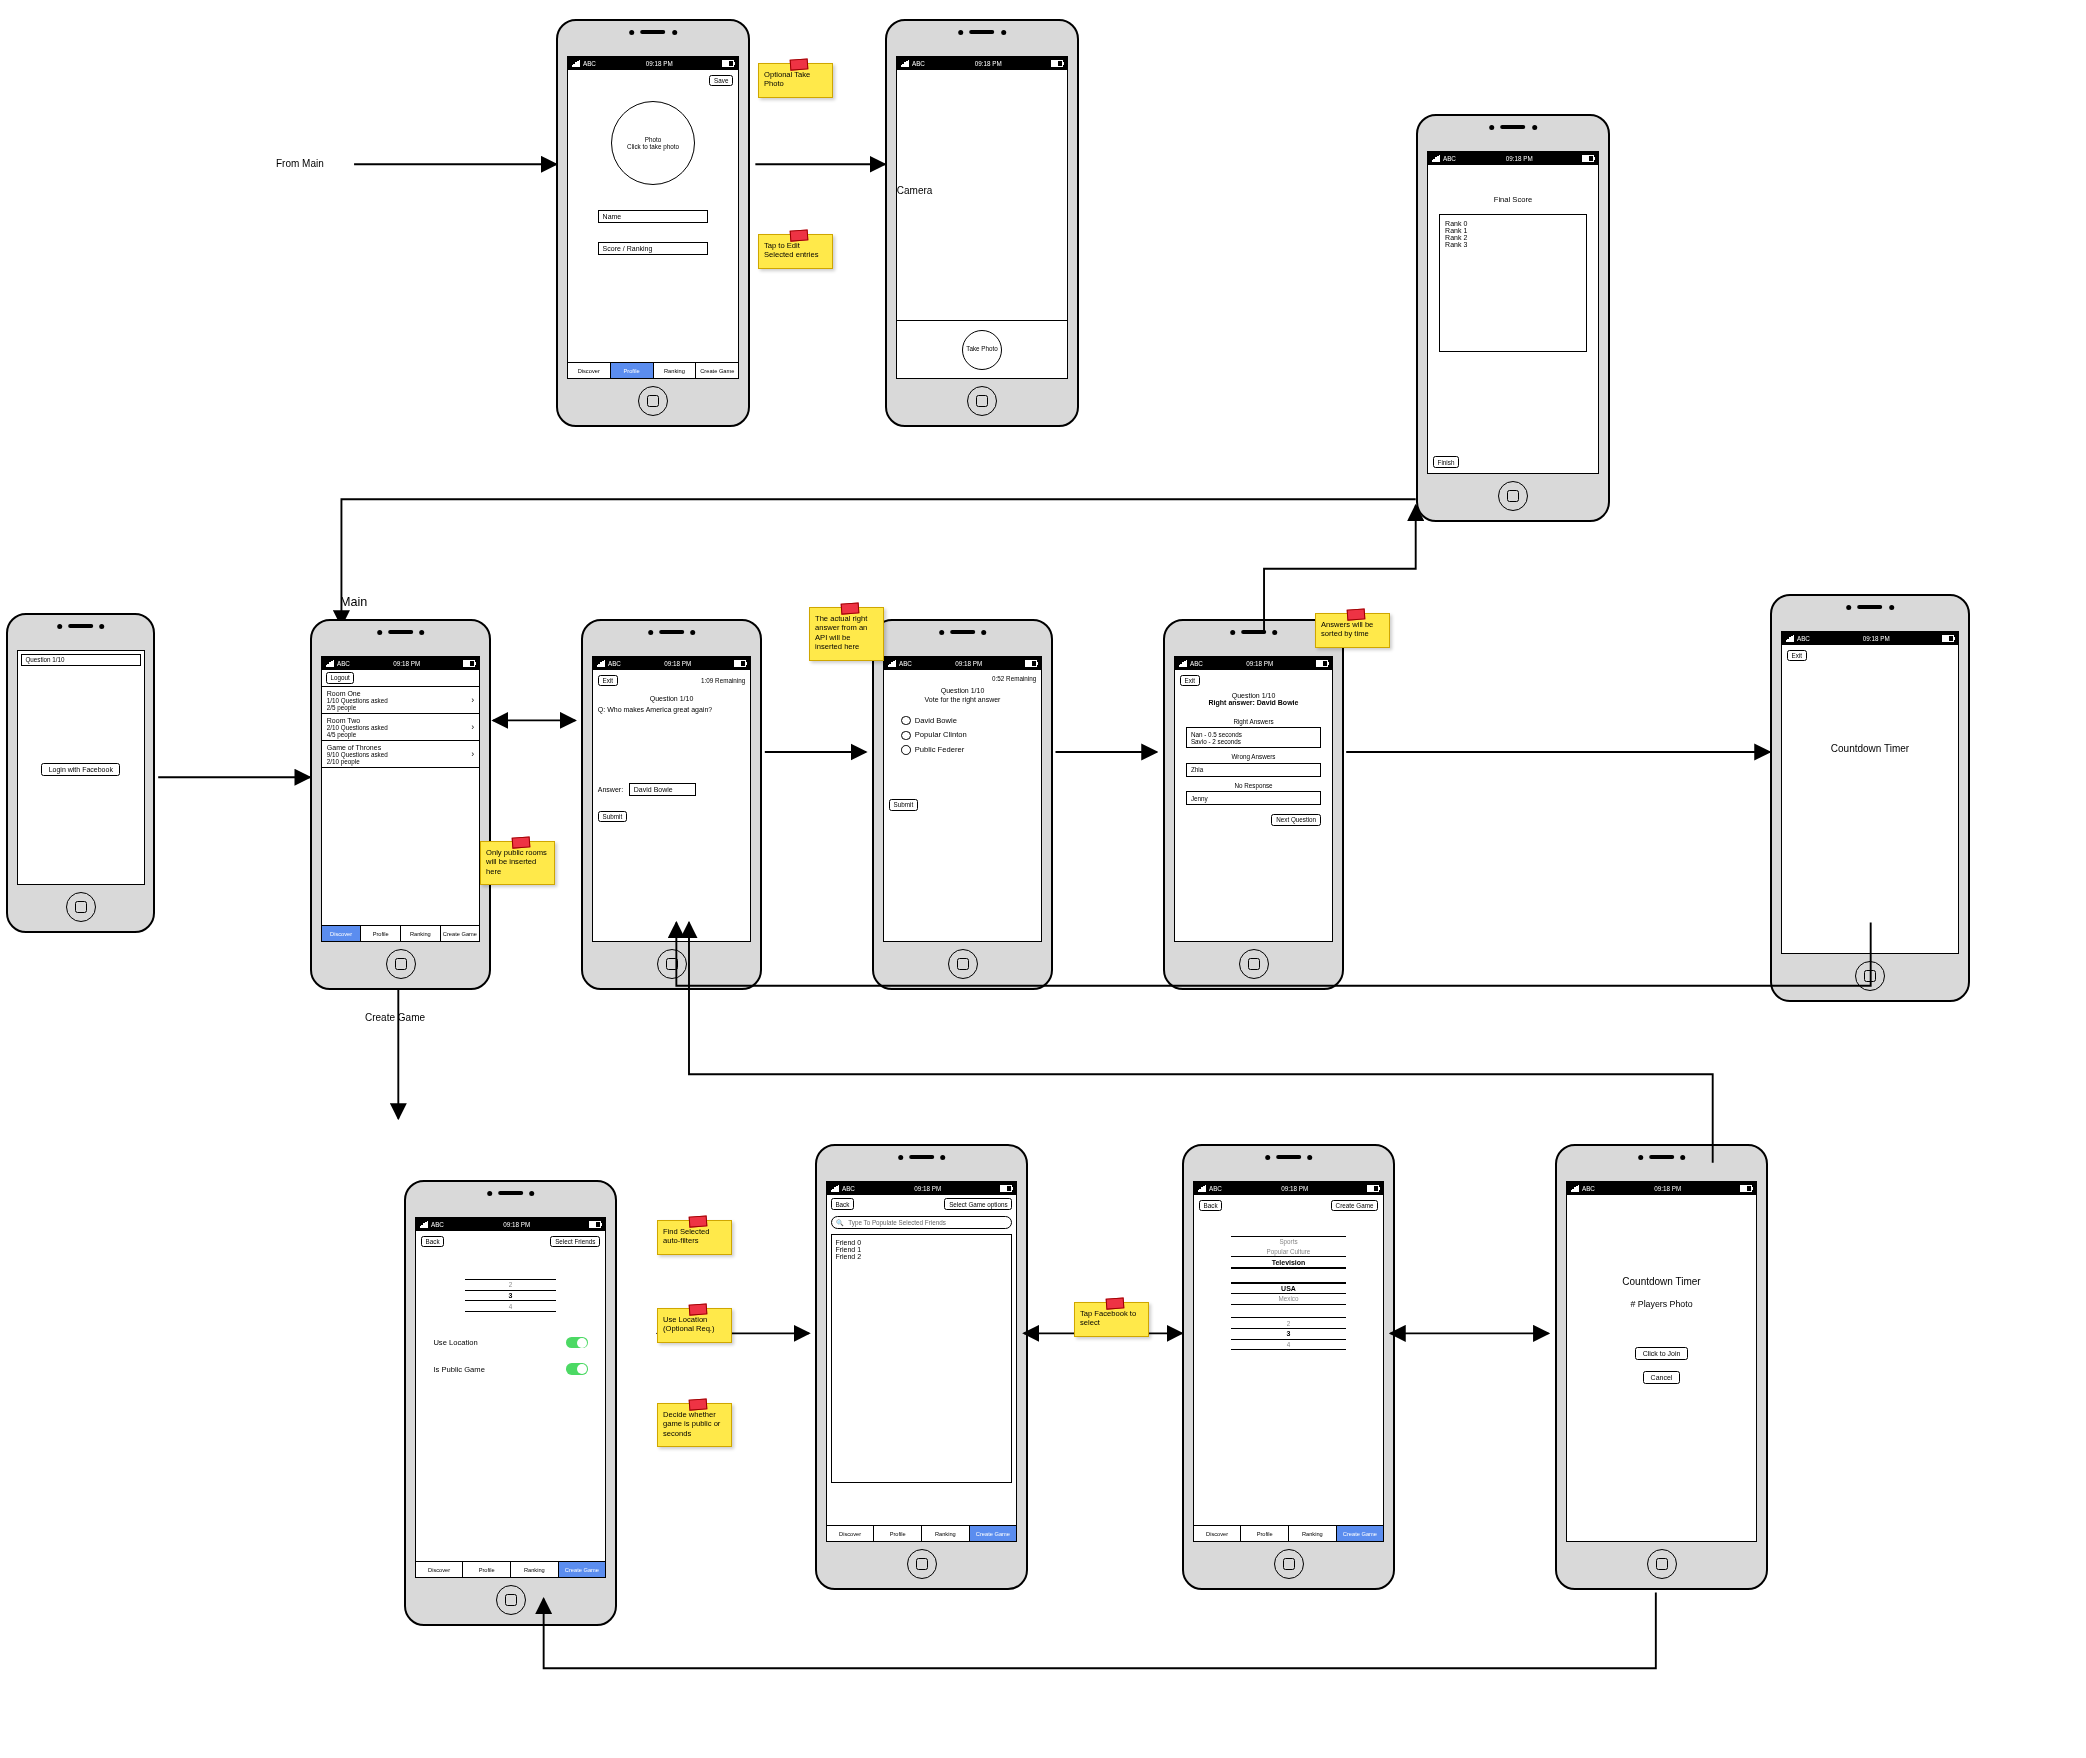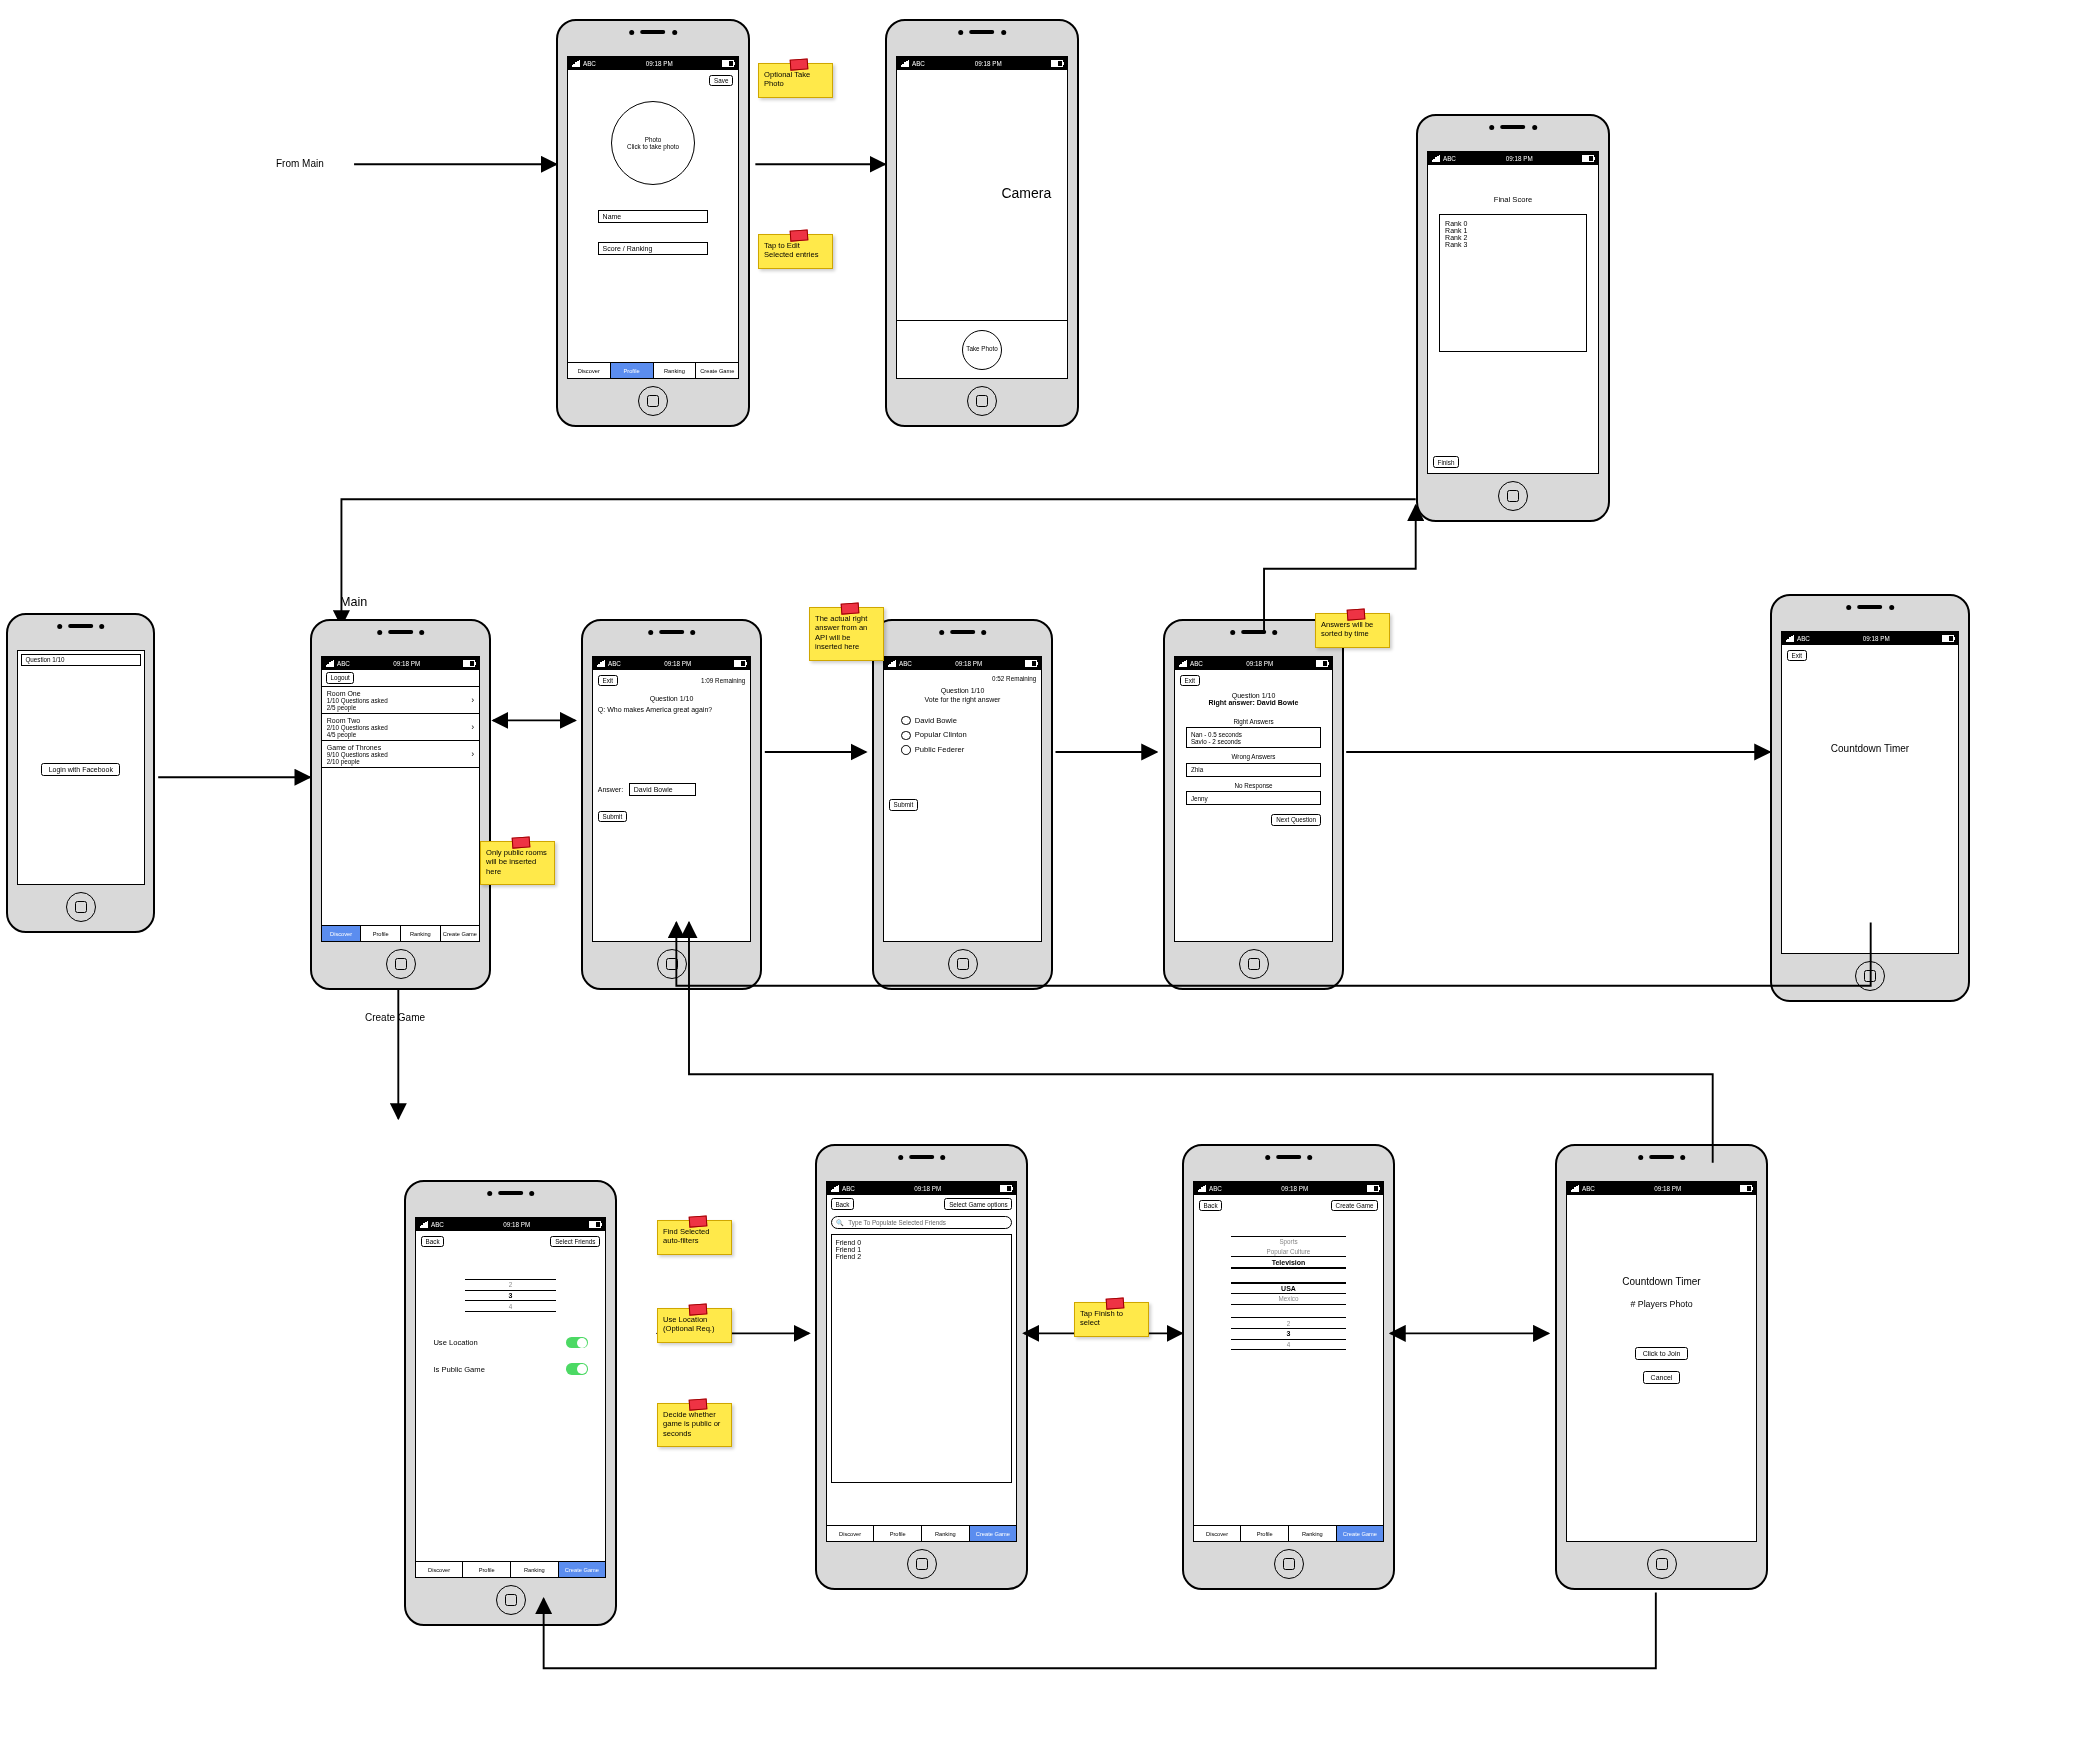--- a/index.html
+++ b/index.html
@@ -104,21 +104,21 @@
 <div class="label small" style="left:360px;top:1011px">Create Game</div>
 
 <div class="note" style="left:758px;top:63px">Optional Take Photo</div>
 <div class="note" style="left:758px;top:234px">Tap to Edit Selected entries</div>
 <div class="note" style="left:480px;top:841px">Only public rooms will be inserted here</div>
 <div class="note" style="left:809px;top:607px">The actual right answer from an API will be inserted here</div>
 <div class="note" style="left:1315px;top:613px">Answers will be sorted by time</div>
 <div class="note" style="left:657px;top:1220px">Find Selected auto-filters</div>
 <div class="note" style="left:657px;top:1308px">Use Location (Optional Req.)</div>
 <div class="note" style="left:657px;top:1403px">Decide whether game is public or seconds</div>
-<div class="note" style="left:1074px;top:1302px">Tap Finish to select</div>
+<div class="note" style="left:1074px;top:1302px">Tap Facebook to select</div>
 
 <div class="phone" style="left:6.3px;top:613px;width:145px;height:316px">
   <div class="notch">
         <span class="cam"></span>
         <span class="speaker"></span>
         <span class="cam"></span>
       </div>
   <div class="screen">
     <div class="field" style="margin:2.5px;position:relative;top:0;font-size:6.3px">Question 1/10</div>
     <div style="position:absolute;top:48%;left:0;right:0;text-align:center">
@@ -188,21 +188,21 @@
               <i></i>
               <i></i>
             </span>
             <span>ABC</span>
           </span>
       <span>09:18 PM</span>
       <span class="right">
             <span class="batt"></span>
           </span>
     </div>
-    <div style="position:absolute;top:40%;left:0;right:16px;text-align:right;font-size:14px">Camera</div>
+    <div style="position:absolute;top:40%;left:0;right:7px;text-align:left;font-size:10px">Camera</div>
     <div style="position:absolute;left:0;right:0;bottom:0;height:57px;border-top:0.9px solid #000;display:flex;align-items:center;justify-content:center">
       <div style="width:38px;height:38px;border:1.3px solid #000;border-radius:50%;display:flex;align-items:center;justify-content:center;text-align:center;font-size:6.3px;line-height:1.1">Take Photo</div>
     </div>
   </div>
   <div class="home"></div>
 </div>
 
 <div class="phone" style="left:1416px;top:114px;width:190px;height:404px">
   <div class="notch">
         <span class="cam"></span>

